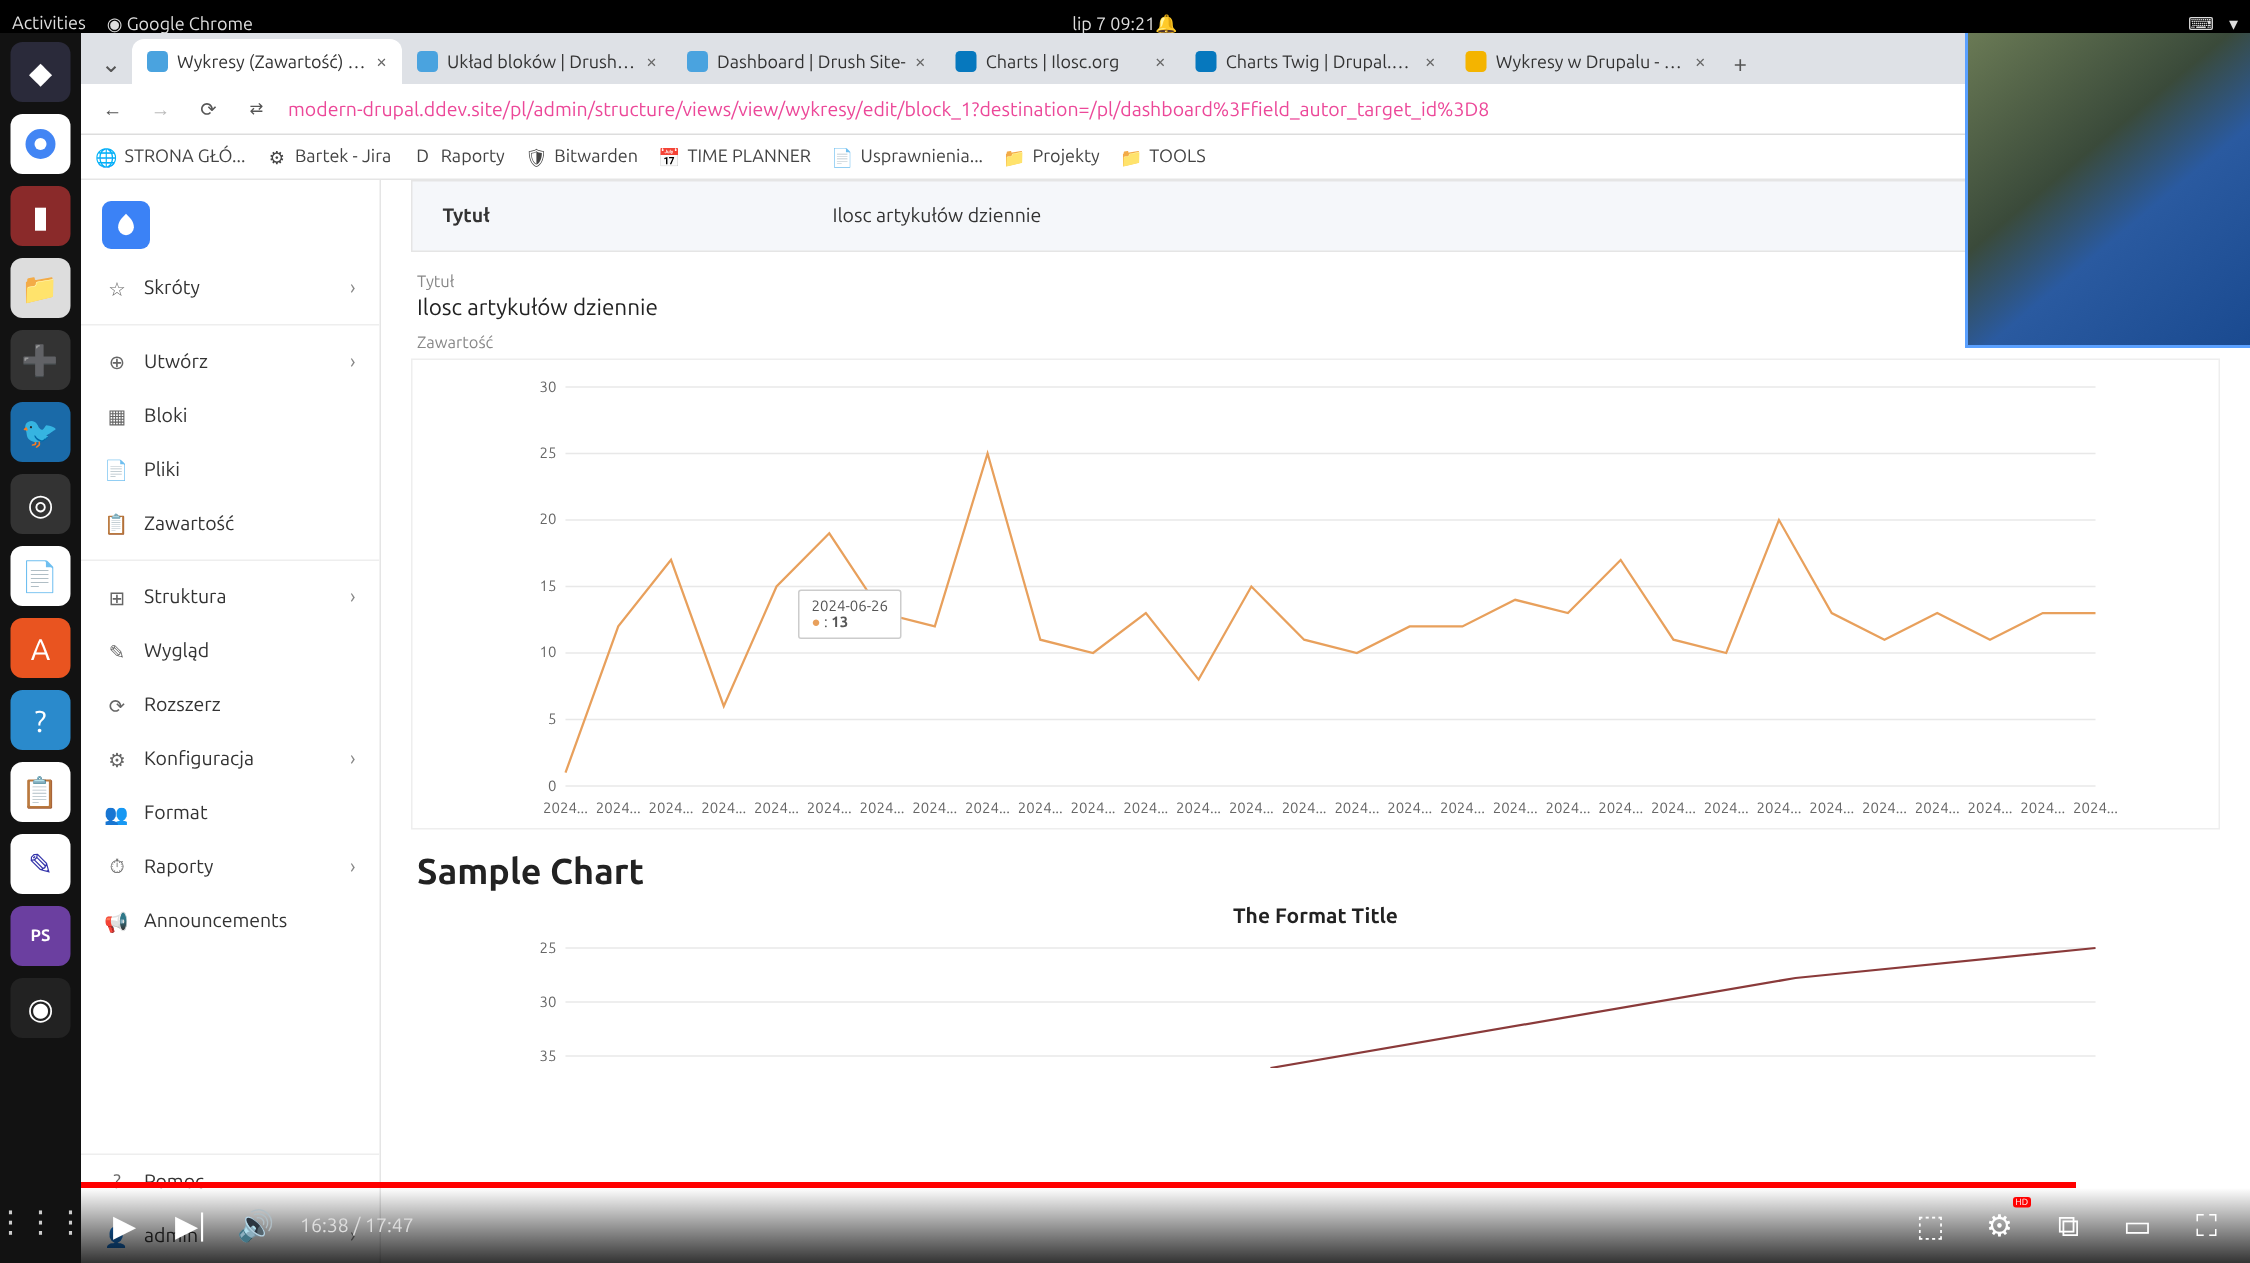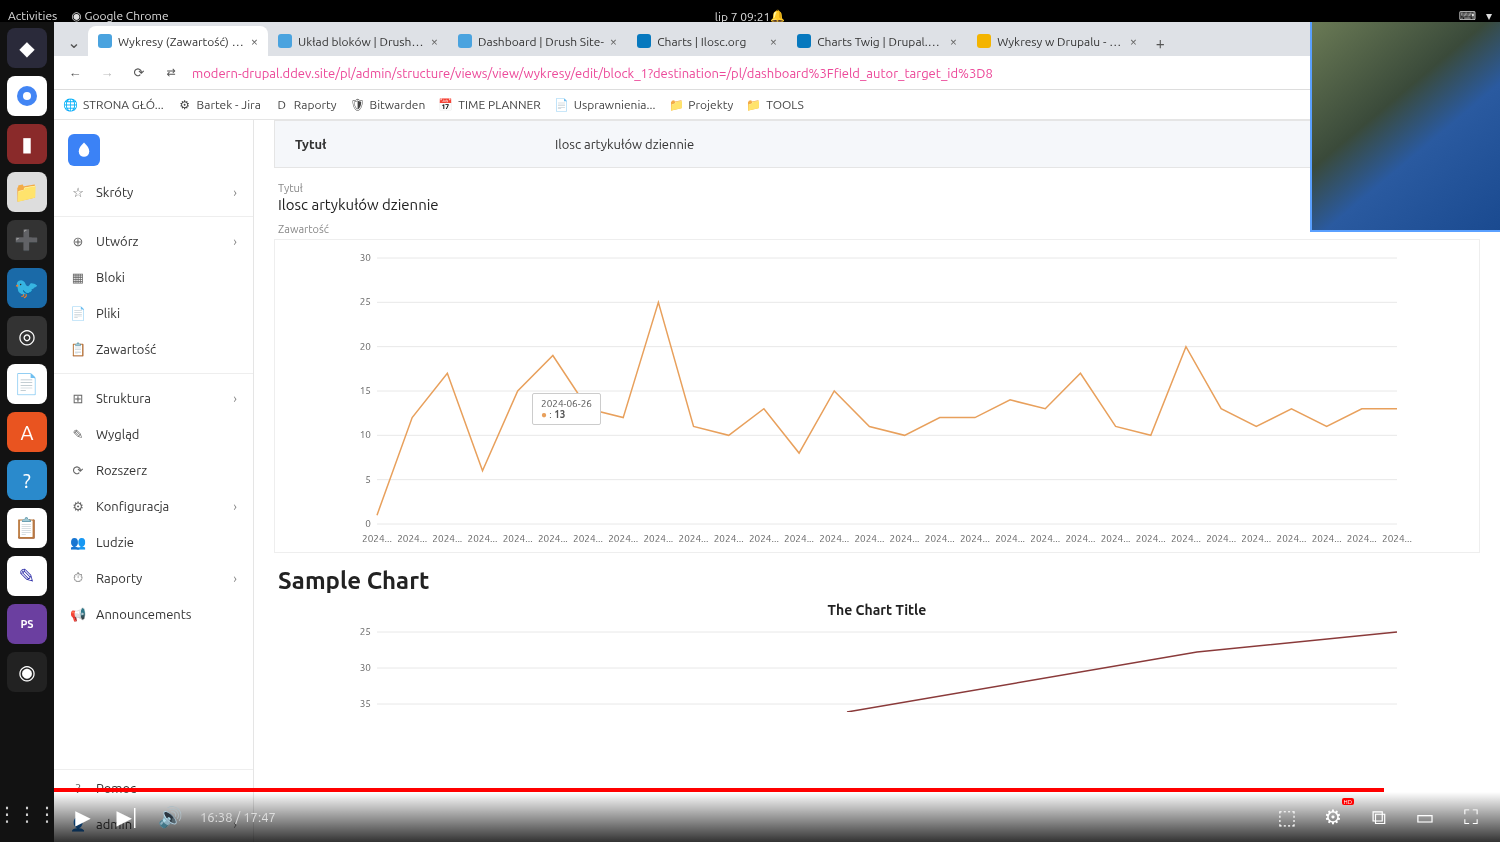--- a/index.html
+++ b/index.html
@@ -245,21 +245,21 @@
             <span class="side-ico">⟳</span>
             <span>Rozszerz</span>
           </div>
           <div class="side-item">
             <span class="side-ico">⚙</span>
             <span>Konfiguracja</span>
             <span class="chev">›</span>
           </div>
           <div class="side-item">
             <span class="side-ico">👥</span>
-            <span>Ludzie</span>
+            <span>Format</span>
           </div>
           <div class="side-item">
             <span class="side-ico">⏱</span>
             <span>Raporty</span>
             <span class="chev">›</span>
           </div>
           <div class="side-item">
             <span class="side-ico">📢</span>
             <span>Announcements</span>
           </div>
@@ -337,21 +337,21 @@
             <text class="axis-text" x="1050" y="294" text-anchor="middle">2024...</text>
             <path class="data-line" d="M30,267.1333333333333L65.17241379310344,169.6L100.34482758620689,125.26666666666668L135.51724137931035,222.8L170.68965517241378,143L205.8620689655172,107.53333333333333L241.03448275862067,160.73333333333335L276.2068965517241,169.6L311.37931034482756,54.333333333333314L346.551724137931,178.46666666666667L381.7241379310344,187.33333333333334L416.8965517241379,160.73333333333335L452.06896551724134,205.06666666666666L487.24137931034477,143L522.4137931034483,178.46666666666667L557.5862068965516,187.33333333333334L592.7586206896551,169.6L627.9310344827586,169.6L663.103448275862,151.86666666666667L698.2758620689655,160.73333333333335L733.4482758620688,125.26666666666668L768.6206896551723,178.46666666666667L803.7931034482758,187.33333333333334L838.9655172413792,98.66666666666669L874.1379310344827,160.73333333333335L909.3103448275862,178.46666666666667L944.4827586206895,160.73333333333335L979.655172413793,178.46666666666667L1014.8275862068965,160.73333333333335L1050,160.73333333333335"></path>
           </svg>
         <div class="tooltip" id="chart-tooltip" style="left: 243.034px; top: 152.733px; margin-left: 14px;">
           <div>2024-06-26</div>
           <div><span style="color:#e8a05c">●</span> : <b>13</b></div>
         </div>
       </div>
 
       <div class="sample-title">Sample Chart</div>
-      <div class="sub-chart-title">The Chart Title</div>
+      <div class="sub-chart-title">The Format Title</div>
       <svg id="sub-chart" style="width:calc(100% - 48px);height:90px;margin:0 24px;display:block" viewBox="0 0 1060 90">
           <line class="grid-line" x1="30" y1="10" x2="1050" y2="10"></line>
           <text class="axis-text" x="24" y="13" text-anchor="end">25</text>
           <line class="grid-line" x1="30" y1="46" x2="1050" y2="46"></line>
           <text class="axis-text" x="24" y="49" text-anchor="end">30</text>
           <line class="grid-line" x1="30" y1="82" x2="1050" y2="82"></line>
           <text class="axis-text" x="24" y="85" text-anchor="end">35</text>
           <path d="M 500,90 L 850,30 L 1050,10" stroke="#8a3a3a" stroke-width="1.5" fill="none"></path>
         </svg>
     </div>

